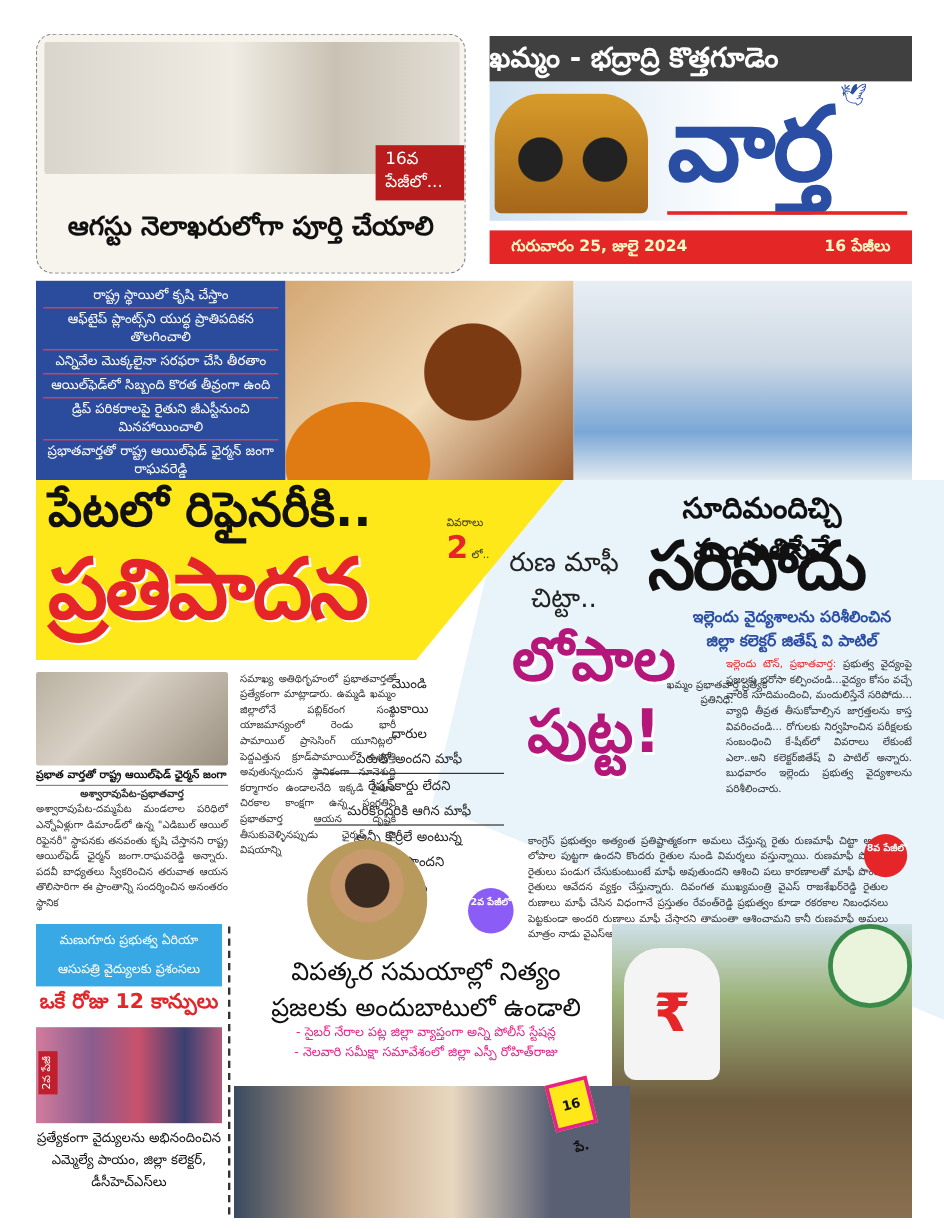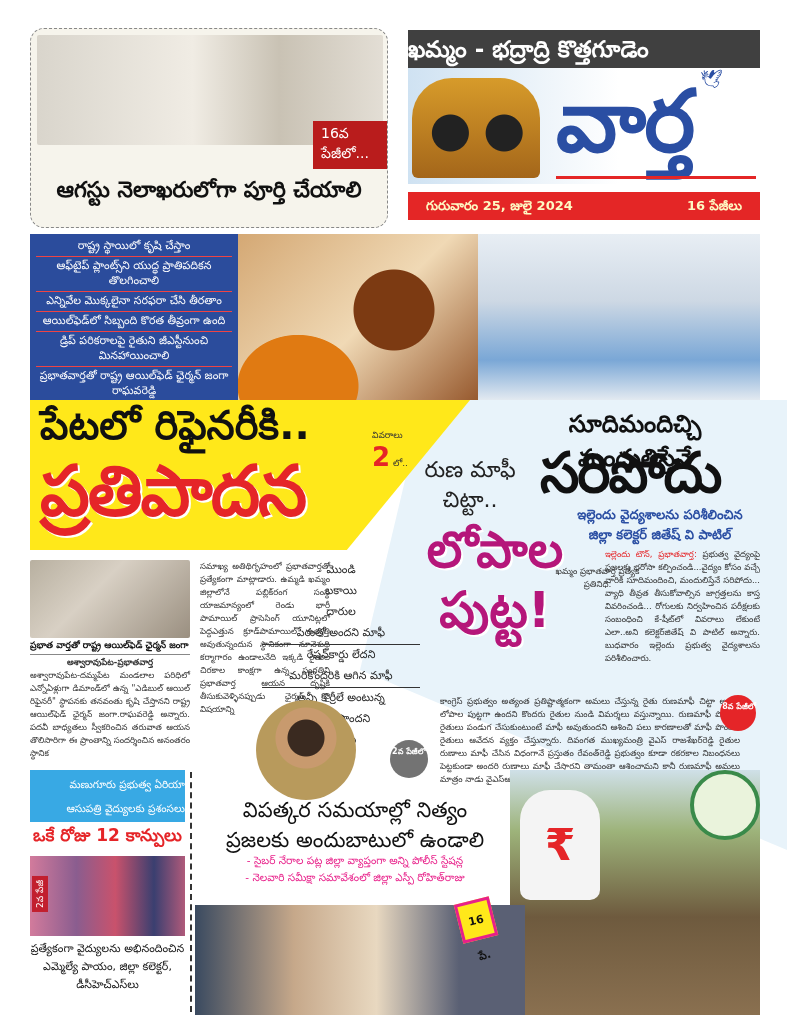--- a/index.html
+++ b/index.html
@@ -43,24 +43,24 @@
   .body-text{font-size:8.5px;color:#333;line-height:13px;text-align:justify}
   #hosp-text{left:605px;top:548px;width:155px}
   #khammam-text{left:555px;top:565px;width:85px;text-align:center}
   #mafi-body{left:440px;top:695px;width:300px}
   
   #oil-photo{left:30px;top:560px;width:160px;height:78px}
   #oil-caption{left:30px;top:640px;width:160px;font-size:9px;font-weight:bold;color:#111;border-bottom:1px solid #888;padding-bottom:2px}
   #oil-body1{left:30px;top:656px;width:160px}
   #oil-body2{left:200px;top:560px;width:130px}
   #police-img{left:256px;top:700px;width:100px;height:100px;border-radius:50%;background:radial-gradient(circle at 50% 38%,#3a2a20 0 18px,#c89a6e 19px 30px,#b89a5c 31px)}
-  #badge2{left:390px;top:740px;width:38px;height:38px;border-radius:50%;background:#737373;color:#fff;font-weight:bold;font-size:14px;text-align:center;line-height:38px}
+  #badge2{left:390px;top:740px;width:38px;height:38px;border-radius:50%;background:#8b5cf6;color:#fff;font-weight:bold;font-size:14px;text-align:center;line-height:38px}
   #badge8{left:720px;top:695px;width:36px;height:36px;border-radius:50%;background:#e52528;color:#fff;font-weight:bold;font-size:14px;text-align:right;line-height:36px}
   
-  #manuguru{left:30px;top:770px;width:155px;height:52px;background:#38a9e4;color:#fff;font-size:10.5px;text-align:right;line-height:24px;padding-top:2px}
+  #manuguru{left:30px;top:770px;width:155px;height:52px;background:#38a9e4;color:#fff;font-size:10.5px;text-align:center;line-height:24px;padding-top:2px}
   #twelve{left:30px;top:825px;width:155px;text-align:center;font-size:17px;font-weight:bold;color:#e52528}
   #babies{left:30px;top:856px;width:155px;height:80px;background:linear-gradient(90deg,#d27b9c,#8a5d8f 30%,#c9526c 55%,#3a3f70 80%,#b05a7a)}
   #babies-cap{left:30px;top:940px;width:155px;font-size:11px;text-align:center;color:#111;line-height:18px}
   #dash{left:190px;top:772px;height:240px;border-left:2px dashed #333}
   
   #vipat{left:200px;top:795px;width:310px;text-align:center;font-size:21px;color:#111;line-height:30px}
   #vipat-sub{left:200px;top:852px;width:310px;text-align:center;font-size:10.5px;color:#e8208a;line-height:17px}
   #meeting-img{left:195px;top:905px;width:330px;height:110px;background:linear-gradient(90deg,#3a4a60,#c6a88a 30%,#e8d8c0 55%,#5a6074 80%)}
   #badge16{left:458px;top:900px;width:36px;height:40px;background:#ffe81a;border:3px solid #e8208a;transform:rotate(-14deg);font-weight:bold;font-size:18px;text-align:center;line-height:36px;color:#111}
   #farm-img{left:510px;top:770px;width:250px;height:245px;background:linear-gradient(180deg,#cfe0e8,#9db37a 25%,#6e5a3e 60%,#8a7050)}

